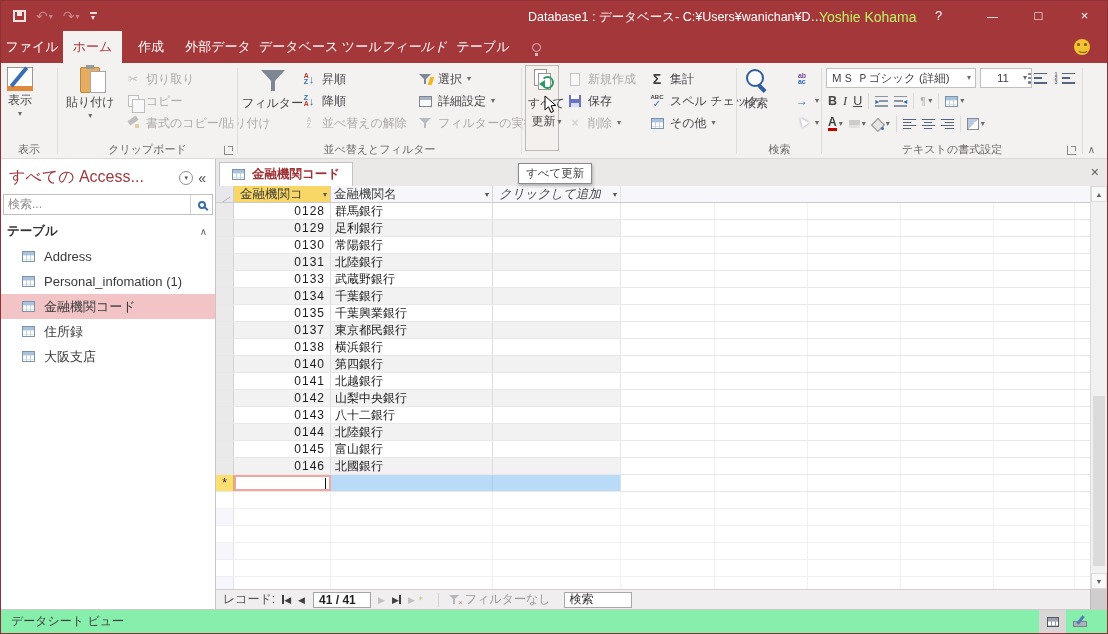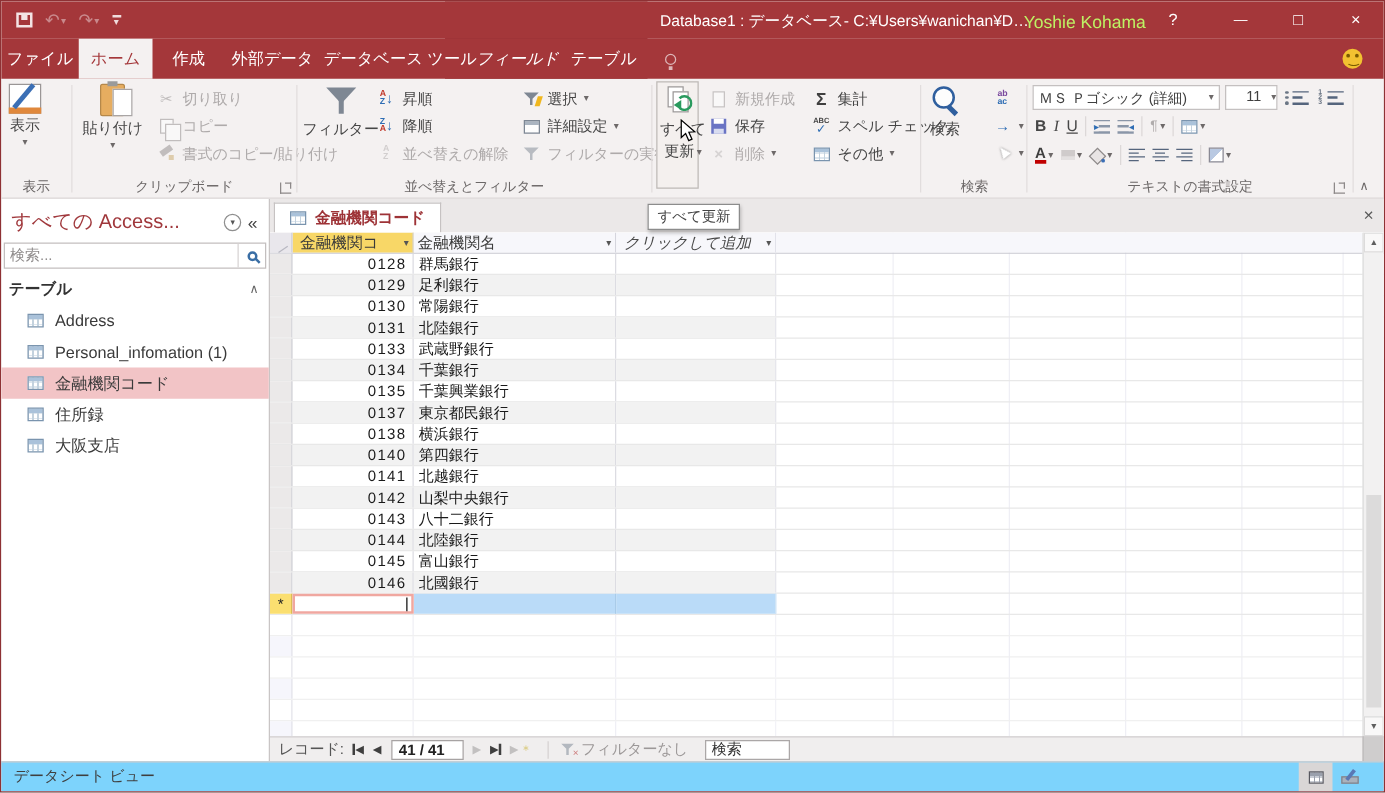--- a/index.html
+++ b/index.html
@@ -198,21 +198,21 @@
 .posbox{margin-left:8px;width:58px;height:16px;background:#fff;border:1px solid #a7a3a3;font-size:12px;font-weight:bold;color:#222;display:flex;align-items:center;padding-left:5px;white-space:nowrap;}
 .rnsep{width:1px;height:14px;background:#d5d1d1;margin-left:12px;}
 .nofil{display:flex;align-items:center;gap:5px;margin-left:10px;color:#9c9898;}
 .fundis{position:relative;width:11px;height:10px;opacity:.7;}
 .fundis::before{content:"";position:absolute;left:0;top:0;border-left:5px solid transparent;border-right:5px solid transparent;border-top:5px solid #9aa2ac;}
 .fundis::after{content:"";position:absolute;left:4px;top:4px;width:2px;height:5px;background:#9aa2ac;}
 .fundis .fx{position:absolute;right:-3px;bottom:-2px;color:#c05050;font-size:8px;line-height:8px;}
 .rnsearch{margin-left:14px;width:68px;height:16px;background:#fff;border:1px solid #aba7a7;font-size:12px;color:#333;display:flex;align-items:center;padding-left:4px;}
 .rncorner{position:absolute;right:0;bottom:0;width:17px;height:20px;background:#cfcdcd;border-left:1px solid #bdbaba;}
 
-.statusbar{position:absolute;left:0;right:0;bottom:0;height:24px;background:#7dd3fc;border-top:1px solid #cfcbcb;display:flex;align-items:center;z-index:6;}
+.statusbar{position:absolute;left:0;right:0;bottom:0;height:24px;background:#86efac;border-top:1px solid #cfcbcb;display:flex;align-items:center;z-index:6;}
 .statusbar .stext{margin-left:10px;font-size:12px;color:#3f3f3f;}
 .viewbtns{position:absolute;right:14px;top:0;height:23px;display:flex;}
 .vb{width:27px;height:23px;display:flex;align-items:center;justify-content:center;}
 .vb.pressed{background:#d9d6d6;}
 .gridic{width:12px;height:10px;border:1px solid #57575f;background:
  linear-gradient(#9aa0ac 0 3px,rgba(0,0,0,0) 3px),
  repeating-linear-gradient(90deg,rgba(0,0,0,0) 0 3px,#9aa0ac 3px 4px),
  repeating-linear-gradient(rgba(0,0,0,0) 0 3px,#c8ccd4 3px 4px);background-color:#fff;}
 .desic{position:relative;width:13px;height:11px;}
 .desic::before{content:"";position:absolute;left:0;bottom:0;width:12px;height:4px;background:#aab2bc;border:1px solid #7c828c;}
@@ -459,21 +459,21 @@
       <div class="lbl">検索</div>
     </div>
     <div class="gsep" style="left:820px;"></div>
 
     <div class="rg" style="left:821px;width:260px;">
       <div class="fontbox" style="left:4px;top:5px;width:150px;">
         <span>ＭＳ Ｐゴシック (詳細)</span>
           <span class="sp"></span>
           <span class="caret">▾</span>
       </div>
-      <div class="fontbox" style="left:158px;top:5px;width:42px;padding-left:16px;">
+      <div class="fontbox" style="left:158px;top:5px;width:52px;padding-left:16px;">
         <span>11</span>
           <span class="sp"></span>
           <span class="caret">▾</span>
       </div>
       <div class="fmtrow" style="left:206px;top:5px;gap:8px;">
         <span class="dotcol">
             <span class="dcol">
               <b></b>
               <b></b>
               <b></b>

